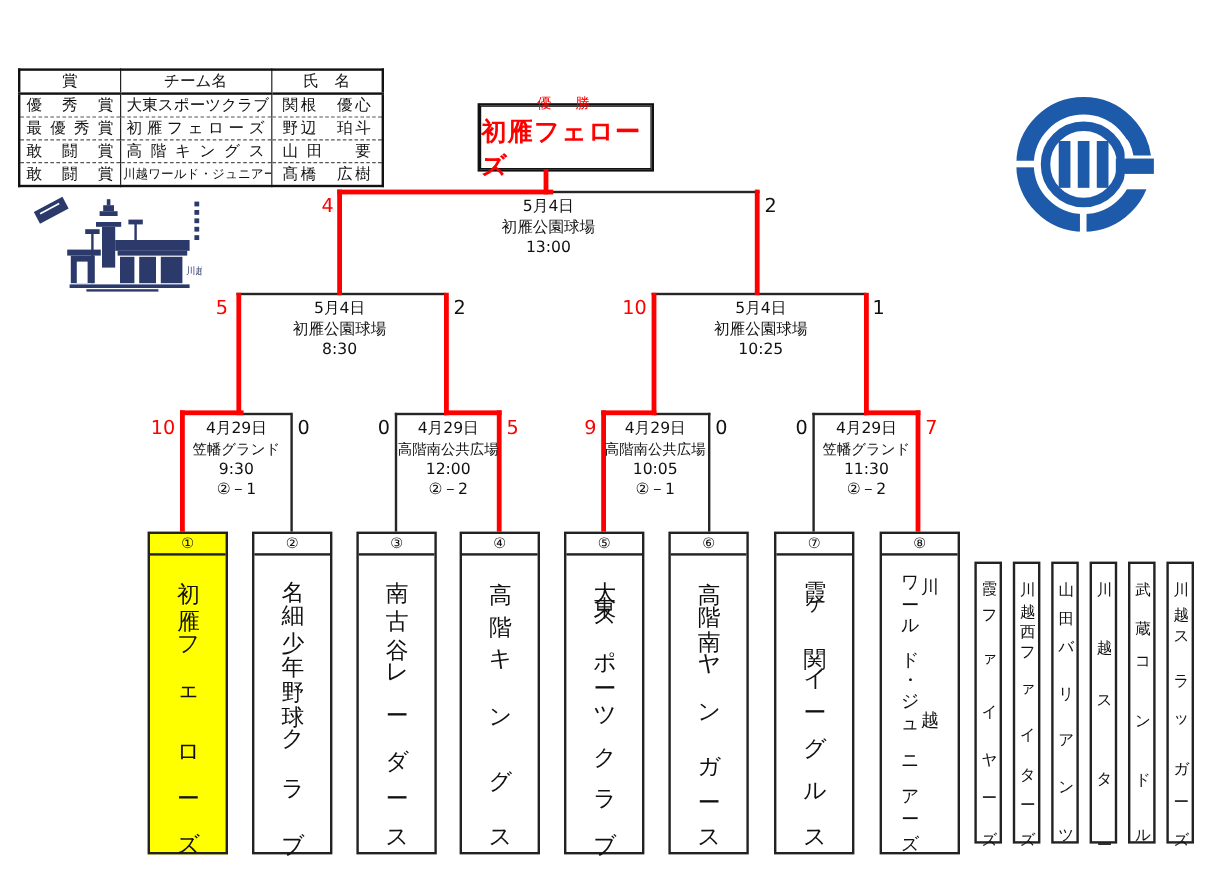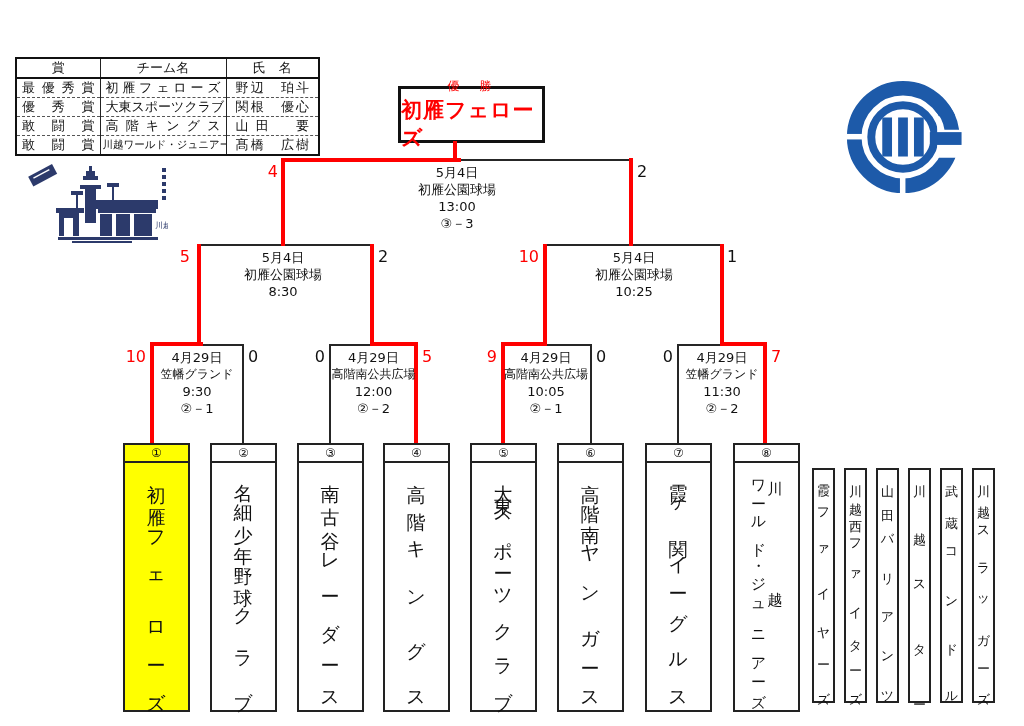--- a/index.html
+++ b/index.html
@@ -63,28 +63,28 @@
         </colgroup>
       <thead>
         <tr>
           <th>賞</th>
           <th>チーム名</th>
           <th>氏　名</th>
         </tr>
       </thead>
       <tbody>
         <tr>
+          <td class="c1">優　秀　賞</td>
+          <td class="c2">大東スポーツクラブ</td>
+          <td class="c3">関根　優心</td>
+        </tr>
+        <tr>
           <td class="c1">最優秀賞</td>
           <td class="c2">初雁フェローズ</td>
           <td class="c3">野辺　珀斗</td>
-        </tr>
-        <tr>
-          <td class="c1">優　秀　賞</td>
-          <td class="c2">大東スポーツクラブ</td>
-          <td class="c3">関根　優心</td>
         </tr>
         <tr>
           <td class="c1">敢　闘　賞</td>
           <td class="c2">高階キングス</td>
           <td class="c3">山田　要</td>
         </tr>
         <tr>
           <td class="c1">敢　闘　賞</td>
           <td class="c2 small">川越ワールド・ジュニアーズ</td>
           <td class="c3">髙橋　広樹</td>
@@ -182,21 +182,20 @@
   <div class="rl" style="left:414px;top:342px;width:4px;height:102px"></div>
   <div class="rl" style="left:501px;top:342px;width:46px;height:4px"></div>
   <div class="rl" style="left:501px;top:342px;width:4px;height:102px"></div>
   <div class="rl" style="left:720px;top:342px;width:47px;height:4px"></div>
   <div class="rl" style="left:763px;top:342px;width:4px;height:102px"></div>
 
   <div class="match" style="left:332px;top:164px;width:250px">
     <div>5月4日</div>
     <div>初雁公園球場</div>
     <div>13:00</div>
-    <div>③－3</div>
   </div>
   <div class="match" style="left:187px;top:249px;width:192px">
     <div>5月4日</div>
     <div>初雁公園球場</div>
     <div>8:30</div>
   </div>
   <div class="match" style="left:537px;top:249px;width:194px">
     <div>5月4日</div>
     <div>初雁公園球場</div>
     <div>10:25</div>

